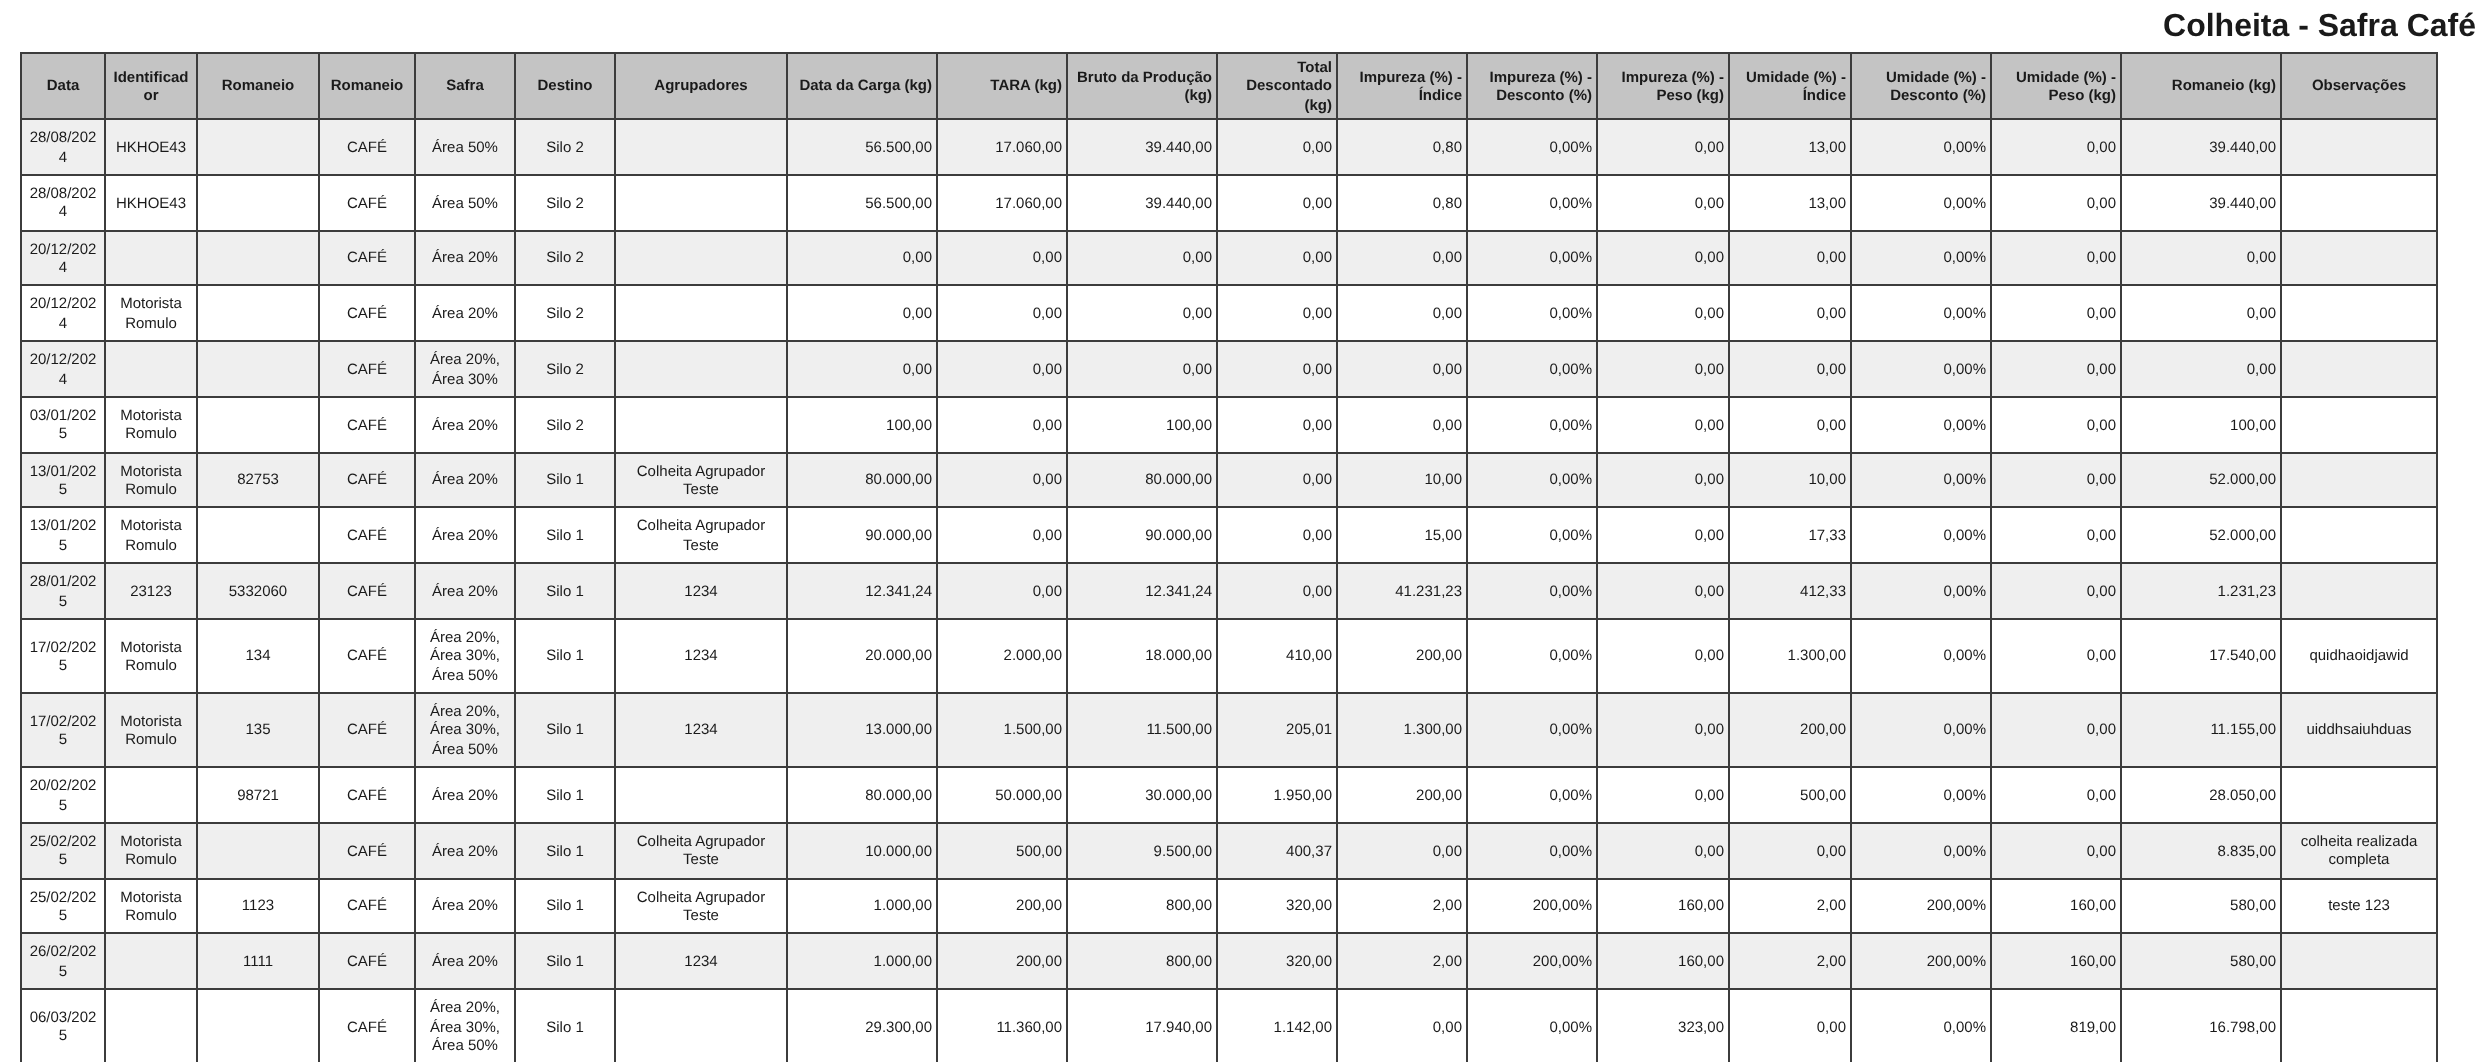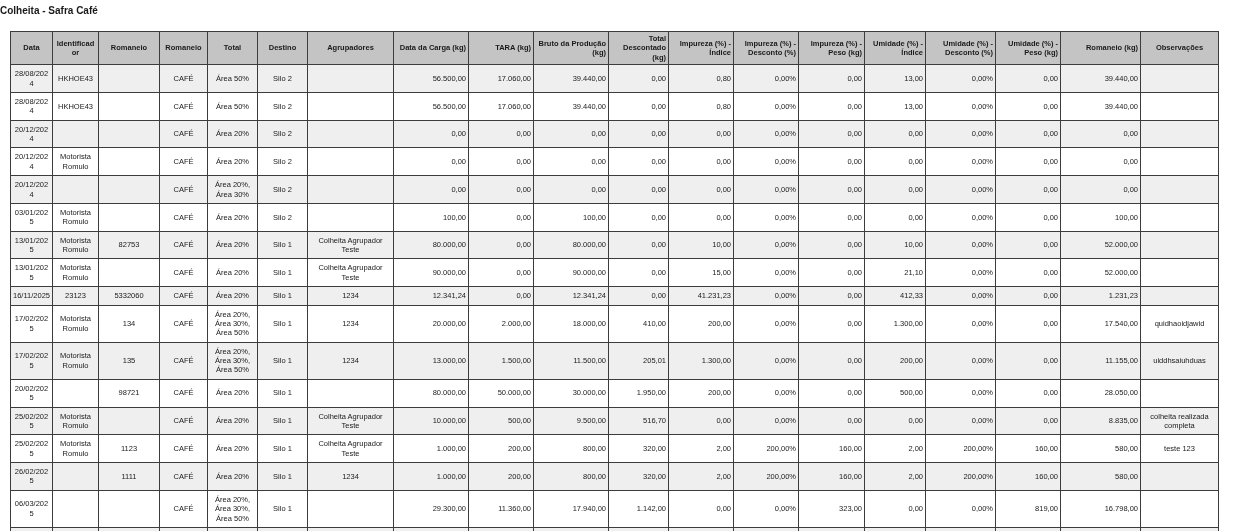--- a/index.html
+++ b/index.html
@@ -6,24 +6,24 @@
   html, body {
     margin: 0; padding: 0;
     width: 1238px; height: 531px;
     background: #ffffff;
     font-family: "Liberation Sans", sans-serif;
     color: #1a1a1a;
     overflow: hidden;
   }
   .report { padding-top: 3px; }
   .report-title {
-    text-align: left;
-    font-size: 10px;
+    text-align: right;
+    font-size: 16px;
     font-weight: bold;
-    margin: 2px 0 15px 0;
+    margin: 2px 0 3px 0;
   }
   table { border-collapse: collapse; table-layout: fixed; }
   th, td { line-height: 1.25; word-wrap: break-word; }
 
   
   .main-table { margin-left: 10px; width: 1208px; font-size: 7.5px; }
   .main-table thead th {
     background: #c4c4c4;
     border: 1px solid #3c3c3c;
     font-weight: bold;
@@ -72,21 +72,21 @@
       <col style="width:65px">
         <col style="width:80px">
         <col style="width:78px">
     </colgroup>
     <thead>
       <tr>
         <th>Data</th>
         <th>Identificador</th>
         <th>Romaneio</th>
         <th>Romaneio</th>
-        <th>Total</th>
+        <th>Safra</th>
         <th>Destino</th>
         <th>Agrupadores</th>
         <th>Data da Carga (kg)</th>
         <th>TARA (kg)</th>
         <th>Bruto da Produção (kg)</th>
         <th>Total Descontado (kg)</th>
         <th>Impureza (%) - Índice</th>
         <th>Impureza (%) - Desconto (%)</th>
         <th>Impureza (%) - Peso (kg)</th>
         <th>Umidade (%) - Índice</th>
@@ -252,28 +252,28 @@
           <td>Área 20%</td>
           <td>Silo 1</td>
           <td>Colheita Agrupador Teste</td>
           <td>90.000,00</td>
           <td>0,00</td>
           <td>90.000,00</td>
           <td>0,00</td>
           <td>15,00</td>
           <td>0,00%</td>
           <td>0,00</td>
-          <td>21,10</td>
+          <td>17,33</td>
           <td>0,00%</td>
           <td>0,00</td>
           <td>52.000,00</td>
           <td></td>
         </tr>
         <tr>
-          <td>16/11/2025</td>
+          <td>28/01/2025</td>
           <td>23123</td>
           <td>5332060</td>
           <td>CAFÉ</td>
           <td>Área 20%</td>
           <td>Silo 1</td>
           <td>1234</td>
           <td>12.341,24</td>
           <td>0,00</td>
           <td>12.341,24</td>
           <td>0,00</td>
@@ -353,21 +353,21 @@
           <td>25/02/2025</td>
           <td>Motorista Romulo</td>
           <td></td>
           <td>CAFÉ</td>
           <td>Área 20%</td>
           <td>Silo 1</td>
           <td>Colheita Agrupador Teste</td>
           <td>10.000,00</td>
           <td>500,00</td>
           <td>9.500,00</td>
-          <td>516,70</td>
+          <td>400,37</td>
           <td>0,00</td>
           <td>0,00%</td>
           <td>0,00</td>
           <td>0,00</td>
           <td>0,00%</td>
           <td>0,00</td>
           <td>8.835,00</td>
           <td>colheita realizada completa</td>
         </tr>
         <tr>

